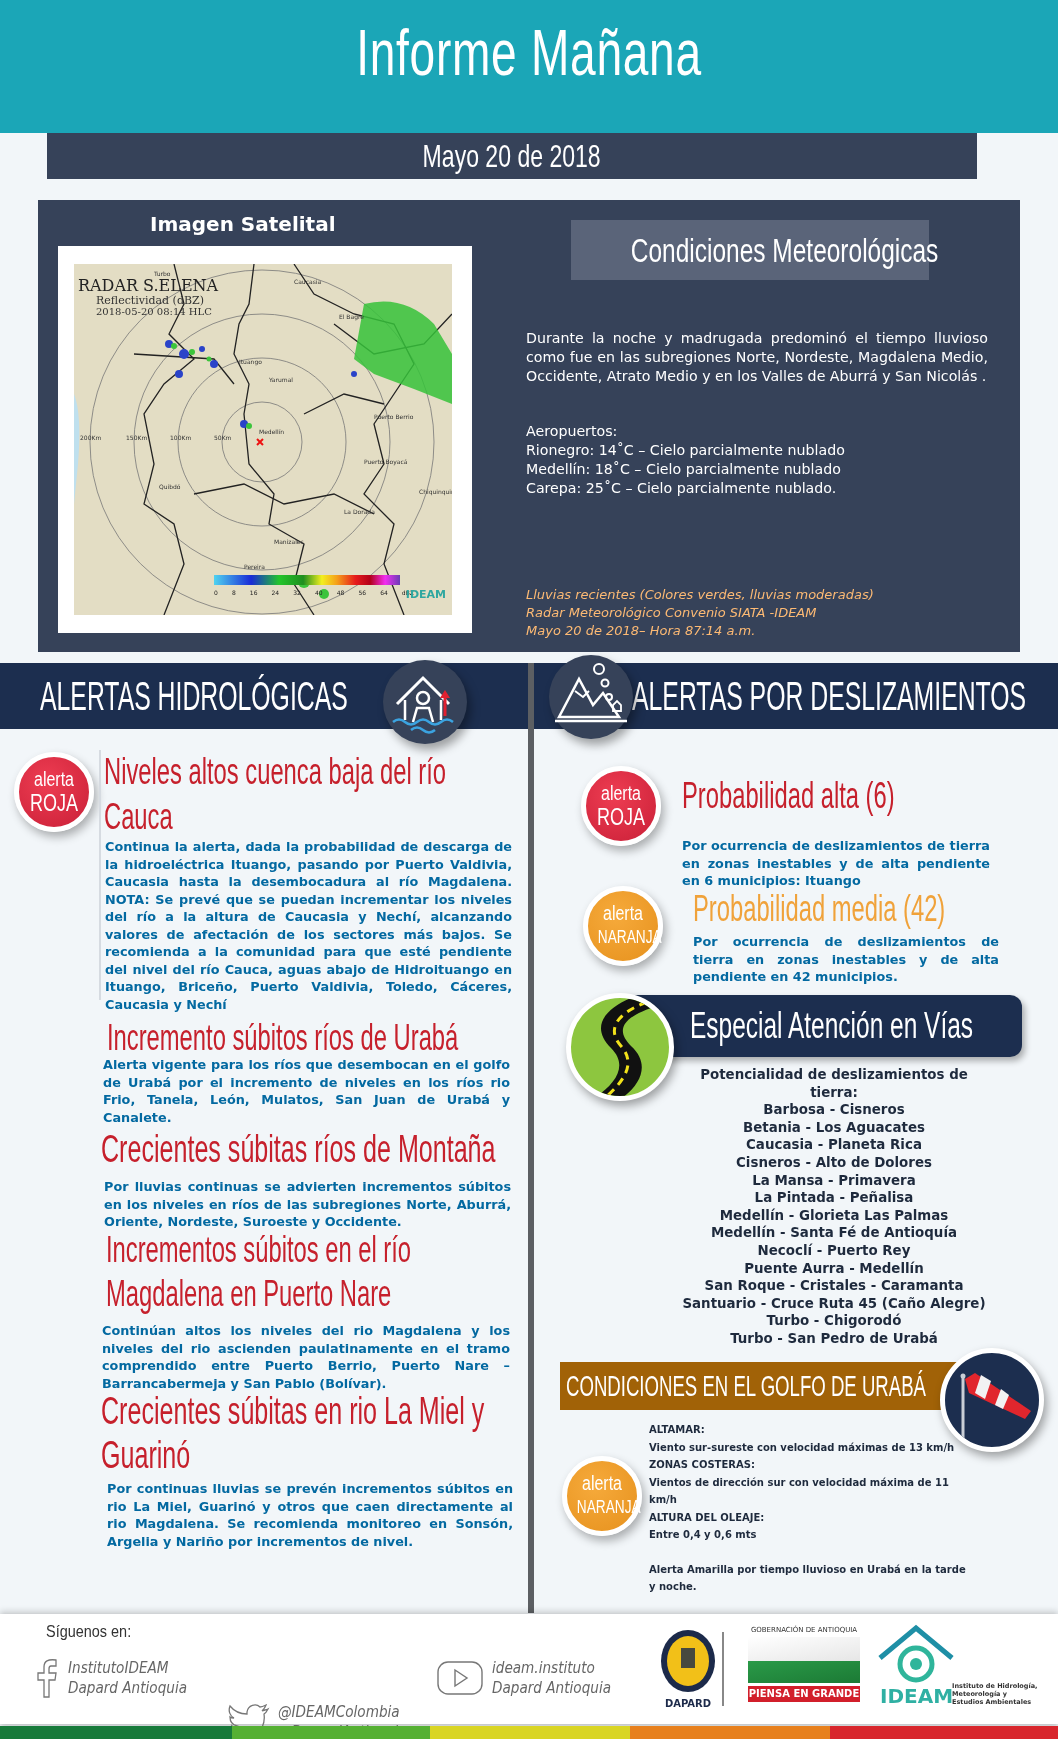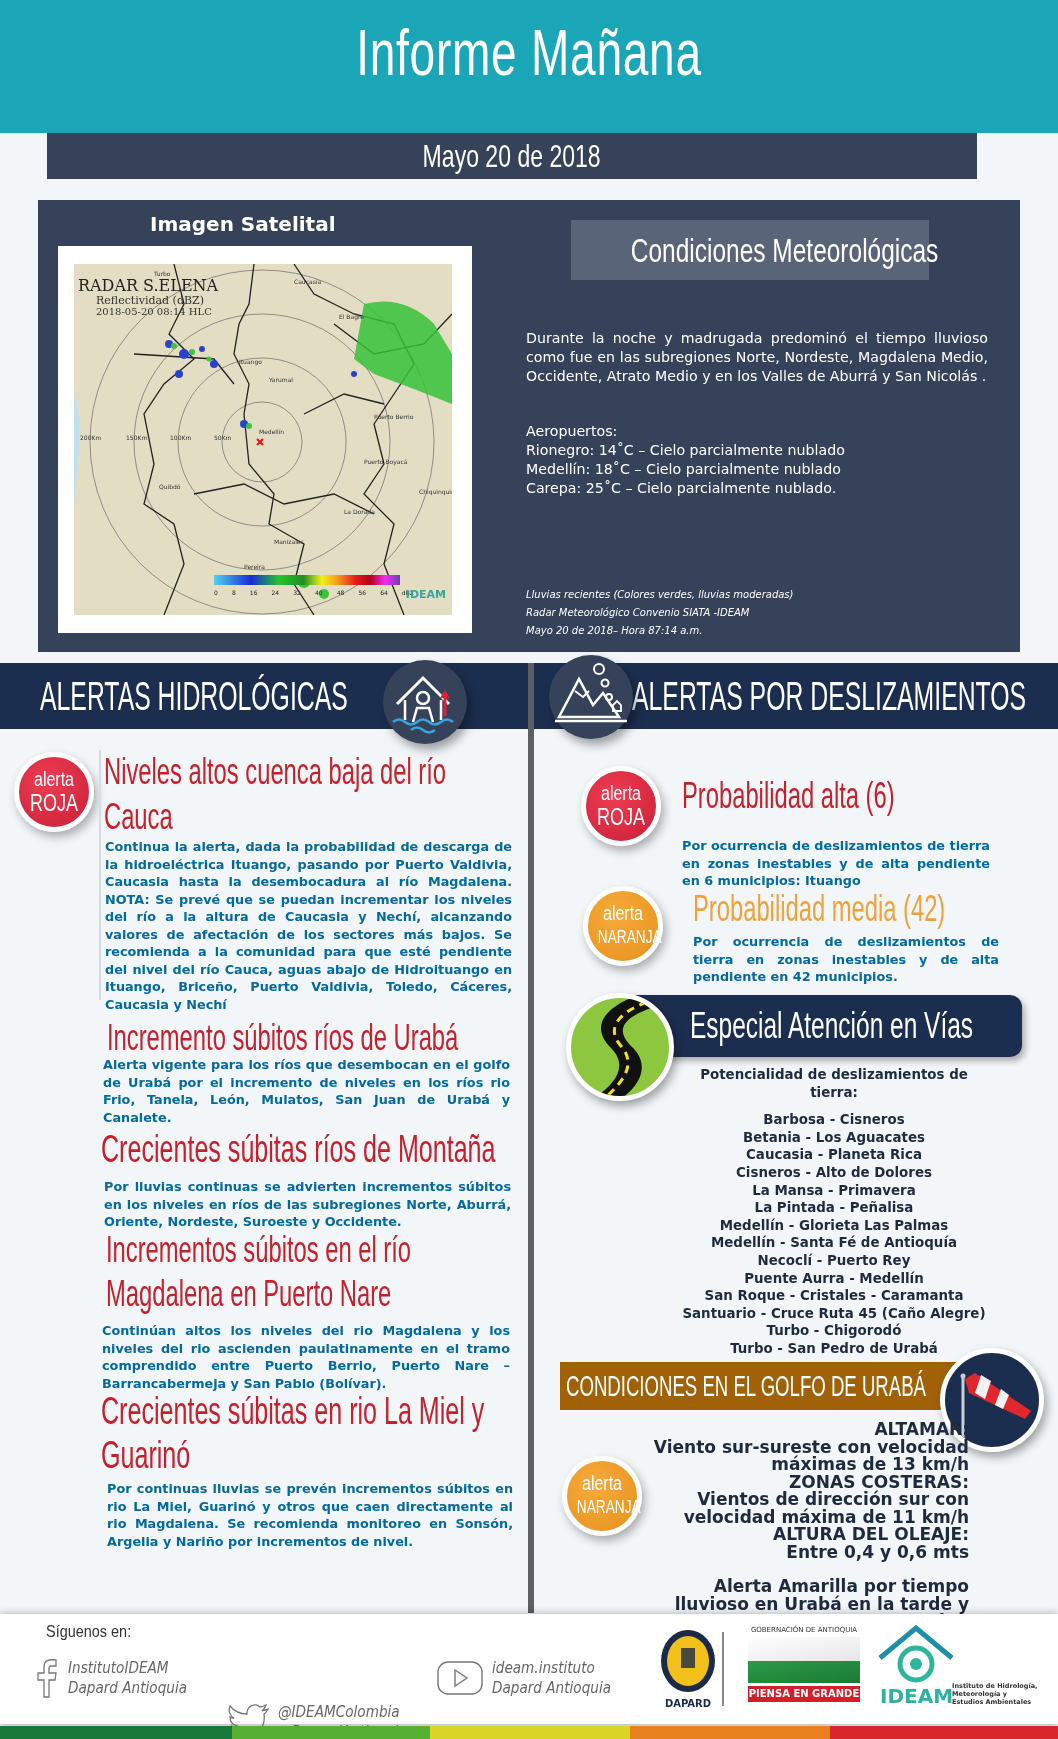--- a/index.html
+++ b/index.html
@@ -23,21 +23,21 @@
   .radar .r-sub { position: absolute; left: 22px; top: 30px; font-family: "DejaVu Serif", serif; font-size: 11px; color: #333; }
   .radar .r-time { position: absolute; left: 22px; top: 42px; font-family: "DejaVu Serif", serif; font-size: 10px; color: #333; }
   .radar .scale { position: absolute; left: 140px; bottom: 30px; width: 186px; height: 10px; background: linear-gradient(90deg,#4fd3f0,#1a2bd6 20%,#24c52c 35%,#1f8f1f 48%,#f3ef1f 58%,#f5a01a 66%,#e61c1c 76%,#b3001a 84%,#f22ff0 92%,#6a3db6); }
   .radar .scale-labels { position: absolute; left: 140px; bottom: 19px; width: 200px; font-size: 6px; color: #222; display: flex; justify-content: space-between; }
   .radar .ideam-mini { position: absolute; right: 6px; bottom: 14px; font-size: 11px; color: #2fa7a0; font-weight: bold; }
 
   .cm-title { position: absolute; left: 533px; top: 20px; width: 358px; height: 60px; background: #5a6479; color: #fff; text-align: center; }
   .cm-title span { display: inline-block; font-size: 34px; line-height: 60px; transform: scaleX(0.72); white-space: nowrap; }
   .cm-body { position: absolute; left: 488px; top: 86px; width: 462px; color: #fff; font-size: 14.2px; line-height: 19px; text-align: justify; margin-top: 43px; }
   .cm-air { position: absolute; left: 488px; top: 182px; width: 462px; color: #fff; font-size: 14.2px; line-height: 19px; margin-top: 40px; }
-  .cm-foot { position: absolute; left: 488px; top: 386px; width: 462px; color: #ffffff; font-size: 10px; line-height: 18px; font-style: italic; }
+  .cm-foot { position: absolute; left: 488px; top: 386px; width: 462px; color: #fdba74; font-size: 13px; line-height: 18px; font-style: italic; }
 
   
   .col-left { position: absolute; left: 0; top: 663px; width: 528px; height: 950px; background: #f2f6f9; }
   .col-right { position: absolute; left: 534px; top: 663px; width: 524px; height: 950px; background: #f2f6f9; }
   .divider { position: absolute; left: 528px; top: 663px; width: 6px; height: 950px; background: #5c5f63; }
   .sec-bar { position: absolute; height: 66px; background: #1c2e4f; color: #fff; }
   .sec-bar span { position: absolute; top: 0; font-size: 40px; line-height: 66px; transform-origin: left center; transform: scaleX(0.62); white-space: nowrap; }
   .sec-icon { position: absolute; width: 84px; height: 84px; border-radius: 50%; background: #364259; box-shadow: 4px 6px 10px rgba(0,0,0,0.35); }
 
   .badge { position: absolute; width: 80px; height: 80px; border-radius: 50%; border: 5px solid #fff; box-shadow: 3px 5px 10px rgba(0,0,0,0.3); color: #fff; text-align: center; }
@@ -48,26 +48,26 @@
   .badge.orange .b2 { font-size: 19px; transform: scaleX(0.72); }
 
   .red-h { position: absolute; color: #c6202c; font-size: 36px; line-height: 44px; transform-origin: left top; transform: scaleX(0.66); white-space: nowrap; }
   .para { position: absolute; font-size: 12.8px; line-height: 17.5px; color: #0369a1; text-align: justify; font-weight: bold; }
   .para b { font-weight: 900; }
 
   .vias-bar { position: absolute; left: 630px; top: 995px; width: 392px; height: 62px; background: #1c2e4f; border-radius: 0 12px 12px 0; box-shadow: 3px 4px 6px rgba(0,0,0,0.3); color: #fff; }
   .vias-bar span { position: absolute; left: 60px; font-size: 36px; line-height: 62px; transform-origin: left center; transform: scaleX(0.68); white-space: nowrap; }
   .vias-icon { position: absolute; left: 566px; top: 993px; width: 108px; height: 108px; border-radius: 50%; background: #8dc63f; border: 5px solid #fff; box-shadow: 3px 5px 10px rgba(0,0,0,0.35); overflow: hidden; }
   .vias-list { position: absolute; left: 676px; top: 1066px; width: 316px; text-align: center; font-size: 13.4px; line-height: 17.6px; font-weight: bold; color: #1e2a3d; }
-  .vias-list .lead { margin-bottom: 10px; }
+  .vias-list .lead { margin-bottom: 0; }
 
   .golfo-bar { position: absolute; left: 560px; top: 1362px; width: 400px; height: 48px; background: #a16207; color: #fff; }
   .golfo-bar span { position: absolute; left: 6px; font-size: 30px; line-height: 48px; transform-origin: left center; transform: scaleX(0.62); white-space: nowrap; }
   .wind-icon { position: absolute; left: 940px; top: 1348px; width: 104px; height: 104px; border-radius: 50%; background: #1c2e4f; border: 5px solid #fff; box-shadow: 3px 5px 10px rgba(0,0,0,0.35); overflow: hidden; }
-  .golfo-body { position: absolute; left: 649px; top: 1421px; width: 320px; font-size: 17px; line-height: 17.5px; font-weight: bold; color: #1e2a3d; text-align: right; }
+  .golfo-body { position: absolute; left: 649px; top: 1421px; width: 320px; font-size: 10px; line-height: 17.5px; font-weight: bold; color: #1e2a3d; }
   .golfo-body .k { font-weight: 900; }
 
   
   .footer { position: absolute; left: 0; top: 1614px; width: 1058px; height: 110px; background: #fff; box-shadow: 0 -3px 6px rgba(0,0,0,0.15), 0 3px 6px rgba(0,0,0,0.2); }
   .follow { position: absolute; left: 46px; top: 8px; font-size: 17px; color: #333; transform-origin: left top; transform: scaleX(0.85); }
   .social { position: absolute; top: 44px; display: flex; align-items: center; }
   .social .txt { font-size: 16px; line-height: 20px; color: #666; font-style: italic; margin-left: 8px; transform-origin: left center; transform: scaleX(0.85); white-space: nowrap; }
   .logo-sep { position: absolute; left: 722px; top: 18px; width: 2px; height: 74px; background: #888; }
   .stripe { position: absolute; left: 0; top: 1726px; height: 13px; }
 </style>

